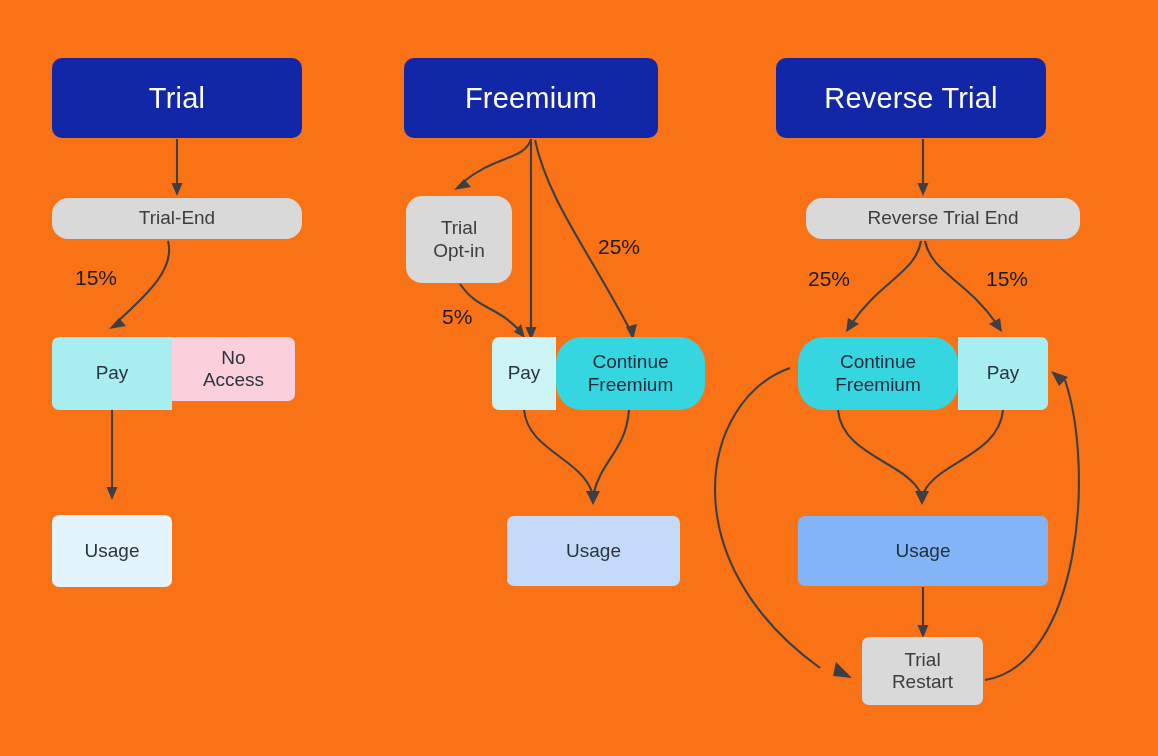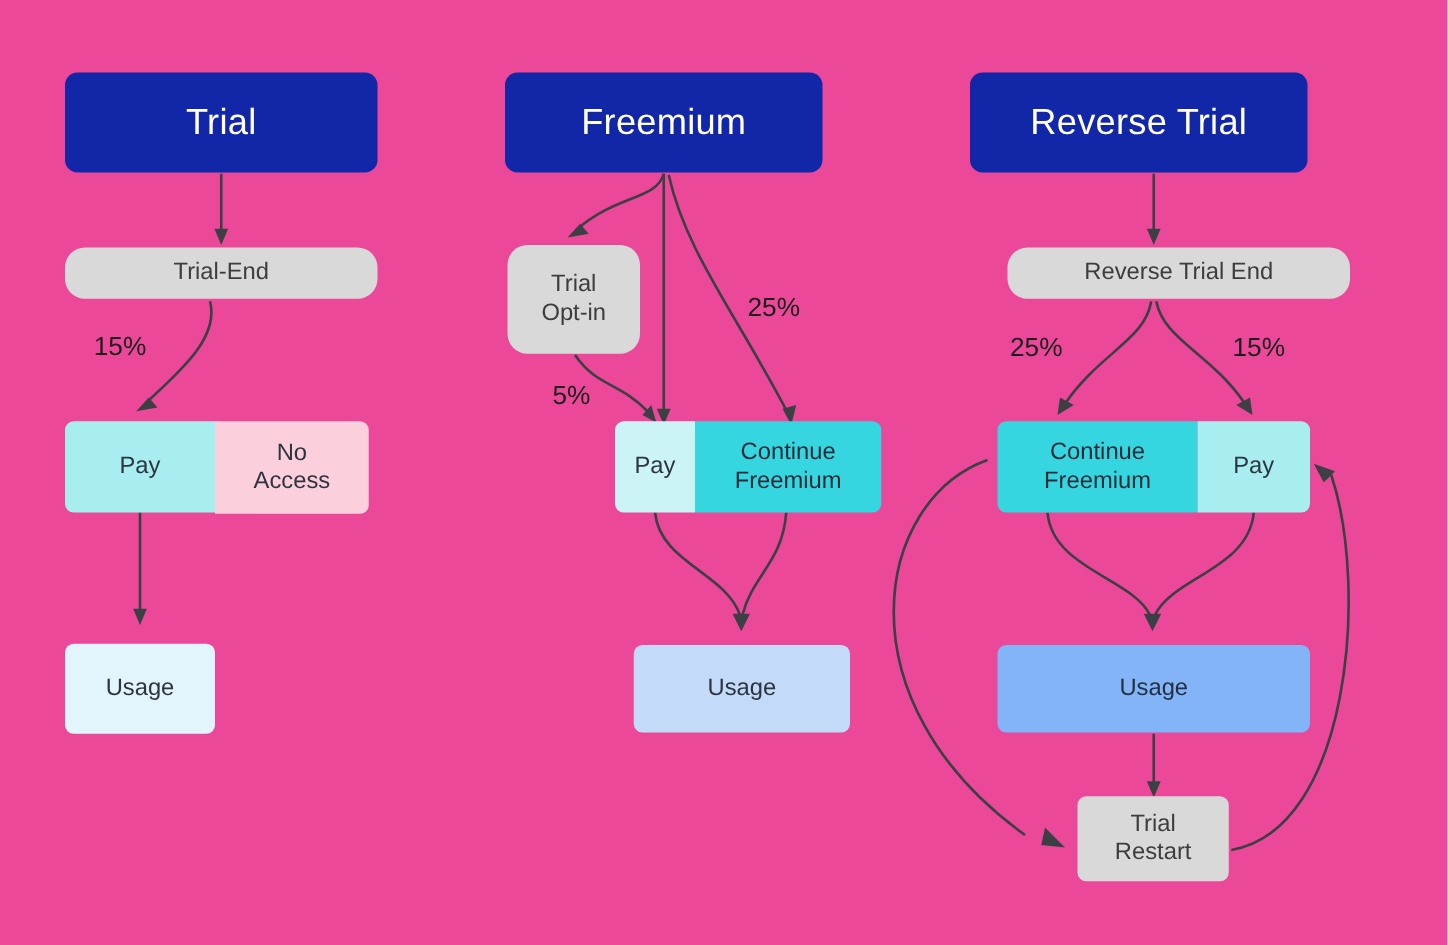--- a/index.html
+++ b/index.html
@@ -7,21 +7,21 @@
     padding: 0;
     background: #ffffff;
   }
   body {
     font-family: "Liberation Sans", sans-serif;
   }
   #canvas {
     position: relative;
     width: 1158px;
     height: 756px;
-    background: #ec4899;
+    background: #f97316;
     overflow: hidden;
   }
   .node {
     position: absolute;
     display: flex;
     align-items: center;
     justify-content: center;
     text-align: center;
     box-sizing: border-box;
     line-height: 1.18;
@@ -53,20 +53,21 @@
   }
   .node.noaccess {
     background: #fbcfdb;
     color: #2c3440;
     font-size: 19px;
   }
   .node.continue {
     background: #36d6e0;
     color: #1d2b38;
     font-size: 19px;
+    border-radius: 26px;
   }
   .node.usage-light {
     background: #e2f4fc;
     color: #2c3440;
     font-size: 19px;
   }
   .node.usage-mid {
     background: #c3dbf8;
     color: #2c3440;
     font-size: 19px;
@@ -172,21 +173,21 @@
   <div class="node stage" style="left:52px; top:198px; width:250px; height:41px;">
     <span>Trial-End</span>
   </div>
 
   <div class="edge-label" style="left:75px; top:266px;">15%</div>
 
   <div class="node pay r-left" style="left:52px; top:337px; width:120px; height:73px;">
     <span>Pay</span>
   </div>
 
-  <div class="node noaccess r-right" style="left:172px; top:337px; width:123px; height:74px;">
+  <div class="node noaccess r-right" style="left:172px; top:337px; width:123px; height:64px;">
     <span>No
 Access</span>
   </div>
 
   <div class="node usage-light r-all" style="left:52px; top:515px; width:120px; height:72px;">
     <span>Usage</span>
   </div>
 
   <div class="node header" style="left:404px; top:58px; width:254px; height:80px;">
     <span>Freemium</span>

